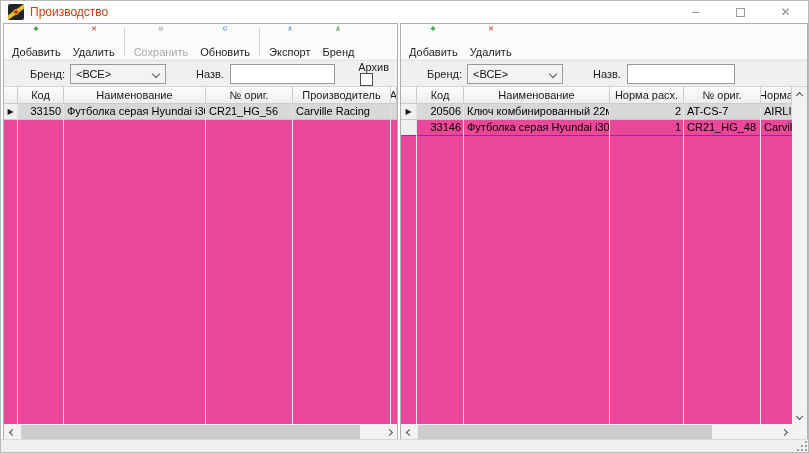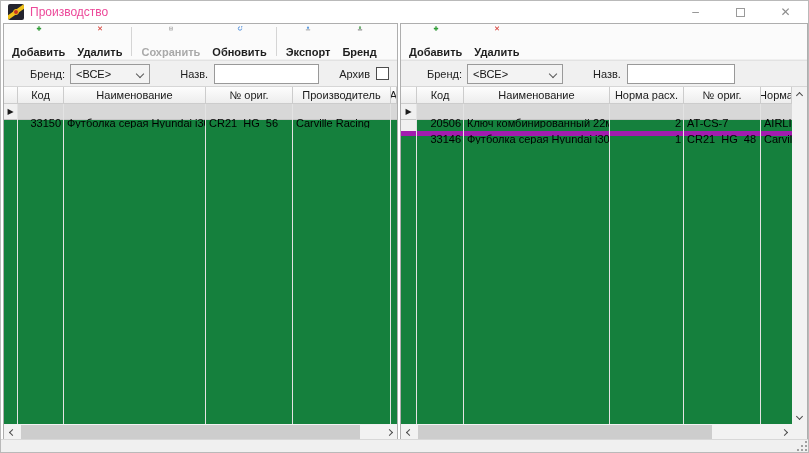--- a/index.html
+++ b/index.html
@@ -11,70 +11,70 @@
 
   
   .titlebar { position:absolute; left:0; top:0; right:0; height:22px; background:#fff;
               display:flex; align-items:center; }
   .app-icon { width:16px; height:16px; margin:0 6px 0 7px; position:relative;
               background:#23232e; border-radius:2px; overflow:hidden; flex:0 0 auto; }
   .app-icon .diag { position:absolute; left:-3px; top:6px; width:22px; height:4px;
                     background:#f0c21b; transform:rotate(-35deg); }
   .app-icon .dot { position:absolute; left:5px; top:5px; width:6px; height:6px;
                    border-radius:50%; background:#c8341f; border:1px solid #f0c21b; }
-  .title-text { font-size:12px; color:#ec4899; }
+  .title-text { font-size:12px; color:#c2410c; }
   .win-controls { position:absolute; right:0; top:0; height:22px; display:flex; }
   .win-btn { width:45px; height:22px; display:flex; align-items:center; justify-content:center;
              color:#8b8b8b; font-size:12px; cursor:default; }
   .maxi-box { width:9px; height:9px; border:1px solid #9a9a9a; }
 
   
   .panel { position:absolute; top:22px; border:1px solid #aeaeae; background:#f0f0f0; }
   .panel-left  { left:2px;  width:395px; height:418px; }
   .panel-right { left:399px; width:408px; height:418px; }
 
   
   .toolbar { position:absolute; left:0; right:0; top:0; height:35px; background:#fbfbfb;
              display:flex; align-items:stretch; padding-left:2px; }
   .tbtn { display:flex; flex-direction:column; align-items:center; justify-content:center;
           padding:2px 6px 1px 6px; color:#1e1e1e; cursor:default; }
-  .tbtn .lbl { margin-top:15px; white-space:nowrap;font-weight:bold; }
+  .tbtn .lbl { margin-top:15px; white-space:nowrap; }
   .tbtn.disabled { color:#a9a9a9; }
   .tsep { width:1px; background:#d5d5d5; margin:3px 3px; }
   .ticon { width:16px; height:16px; display:block; }
 
   
   .filterbar { position:absolute; left:0; right:0; top:36px; height:27px; background:#f0f0f0;
                border-top:1px solid #e2e2e2; border-bottom:1px solid #d6d6d6;
                display:flex; align-items:center; padding:0 8px 0 6px; }
   .flabel { color:#1e1e1e; white-space:nowrap;padding-left:20px; }
   .combo { position:relative; width:96px; height:20px; margin-left:5px; background:#f3f3f3;
            border:1px solid #9a9a9a; display:flex; align-items:center; padding:0 18px 0 5px;
            color:#111; }
   .combo .chev { position:absolute; right:6px; top:6px; width:6px; height:6px;
                  border-left:1px solid #5a5a5a; border-bottom:1px solid #5a5a5a;
                  transform:rotate(-45deg); }
   .ftext { height:20px; border:1px solid #999; background:#fff; margin-left:6px;
            font-family:"Liberation Sans", sans-serif; font-size:11px; padding:0 3px; }
-  .archive-wrap { margin-left:auto; display:flex; align-items:flex-end; }
+  .archive-wrap { margin-left:auto; display:flex; align-items:center;flex-direction:column; }
   .archive-wrap input { appearance:none; -webkit-appearance:none; width:13px; height:13px;
                         border:1px solid #4d4d4d; background:#fff; margin-left:6px; }
 
   
-  .grid { position:absolute; left:0; top:63px; bottom:16px; background:#15803d; overflow:hidden; }
+  .grid { position:absolute; left:0; top:63px; bottom:16px; background:#ec4899; overflow:hidden; }
   .panel-left  .grid { right:0; }
   .panel-right .grid { right:15px; }
   .grid-header { position:relative; z-index:3; display:flex; height:17px;
                  background:linear-gradient(#fdfdfd,#ededed); border-bottom:1px solid #cccccc; }
   .hcell { display:flex; align-items:center; justify-content:center; border-right:1px solid #cccccc;
            overflow:hidden; white-space:nowrap; color:#1a1a1a; }
   .rows { position:relative; z-index:1; }
-  .grid-row { display:flex; height:16px; line-height:15px; border-bottom:5px solid #a21caf; }
+  .grid-row { display:flex; height:16px; line-height:15px; border-bottom:1px solid #a21caf; }
   .grid-row.selected { background:#d8d8d8; border-bottom:1px solid #c6c6c6; }
-  .cell { overflow:hidden; white-space:nowrap; padding:12px 3px; }
+  .cell { overflow:hidden; white-space:nowrap; padding:0 3px; }
   .cell.num { text-align:right; }
   .ind { display:flex; align-items:center; justify-content:center; background:#f0f0f0;
          border-right:1px solid #cfcfcf; padding:0; }
   .ind .tri { font-size:8px; color:#1a1a1a; line-height:16px; }
   .colline { position:absolute; top:17px; bottom:0; width:1px; background:#e3e3e3; z-index:2; }
 
   
   .lg .c0{width:14px;flex:0 0 14px;} .lg .c1{width:46px;flex:0 0 46px;}
   .lg .c2{width:142px;flex:0 0 142px;} .lg .c3{width:87px;flex:0 0 87px;}
   .lg .c4{width:98px;flex:0 0 98px;} .lg .c5{flex:1 1 auto;}

